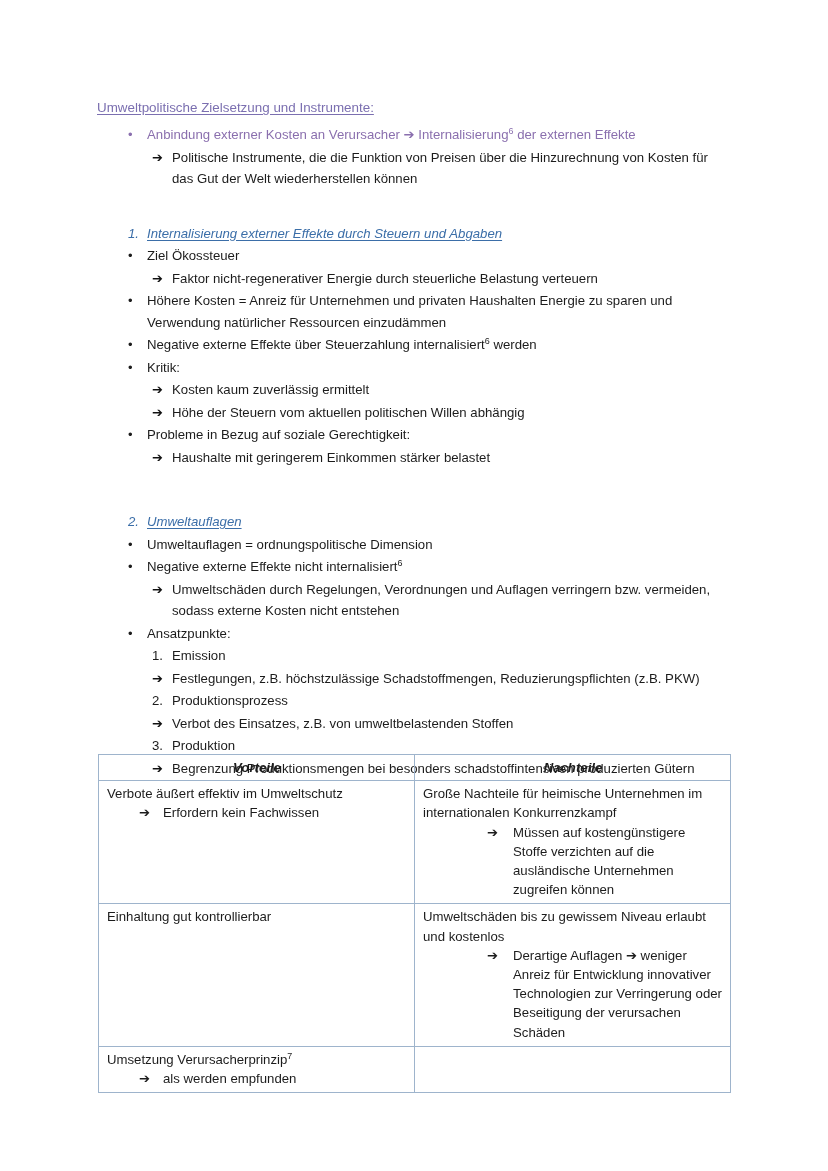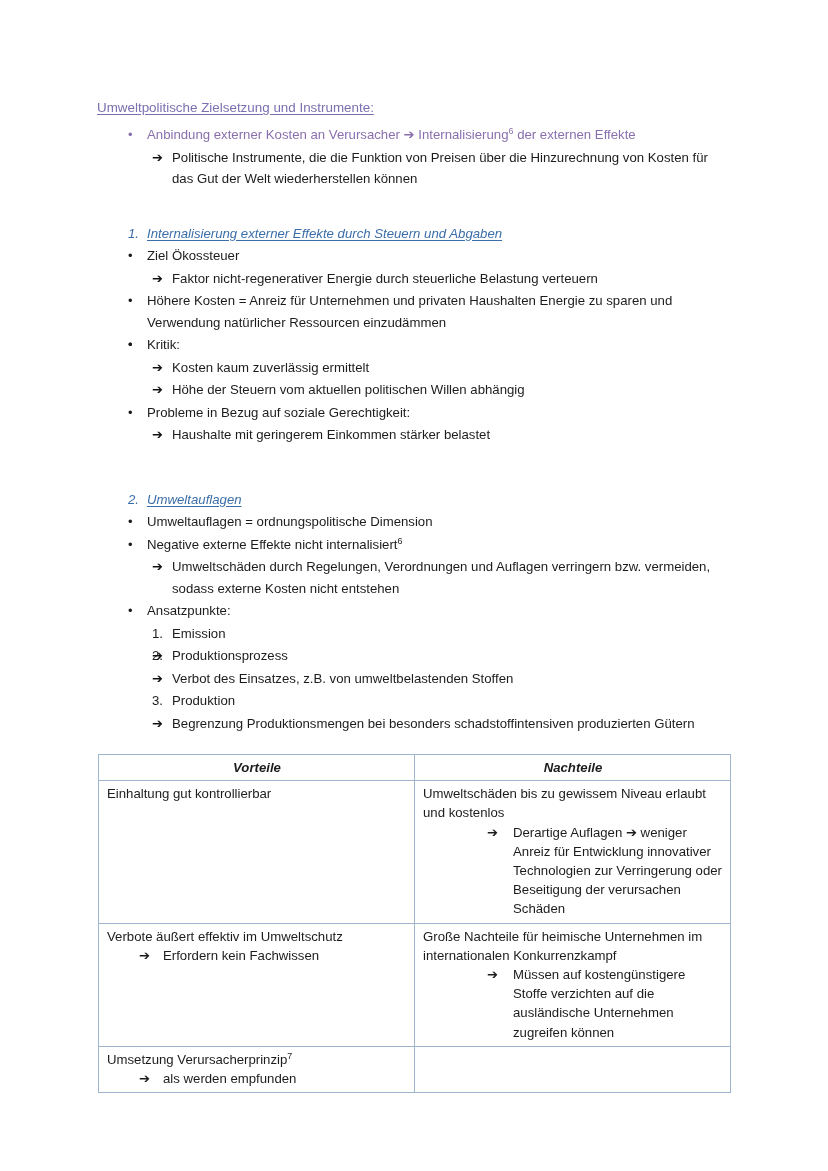--- a/index.html
+++ b/index.html
@@ -223,20 +223,21 @@
       <span>Faktor nicht-regenerativer Energie durch steuerliche Belastung verteuern</span>
     </div>
 
     <div class="bullet-row txt">
       <span class="marker dot">•</span>
       <span>Höhere Kosten = Anreiz für Unternehmen und privaten Haushalten Energie zu sparen und Verwendung natürlicher Ressourcen einzudämmen</span>
     </div>
 
     <div class="bullet-row txt">
       <span class="marker dot">•</span>
+      <span><span>Negative externe Effekte über Steuerzahlung internalisiert</span><sup>6</sup><span> werden</span></span>
     </div>
 
     <div class="bullet-row txt">
       <span class="marker dot">•</span>
       <span>Kritik:</span>
     </div>
 
     <div class="arrow-row txt">
       <span class="marker">➔</span>
       <span>Kosten kaum zuverlässig ermittelt</span>
@@ -285,20 +286,21 @@
       <span>Ansatzpunkte:</span>
     </div>
 
     <div class="num-row txt">
       <span class="marker">1.</span>
       <span>Emission</span>
     </div>
 
     <div class="arrow-row txt">
       <span class="marker">➔</span>
+      <span>Festlegungen, z.B. höchstzulässige Schadstoffmengen, Reduzierungspflichten (z.B. PKW)</span>
     </div>
 
     <div class="num-row txt">
       <span class="marker">2.</span>
       <span>Produktionsprozess</span>
     </div>
 
     <div class="arrow-row txt">
       <span class="marker">➔</span>
       <span>Verbot des Einsatzes, z.B. von umweltbelastenden Stoffen</span>
@@ -322,44 +324,44 @@
         <col class="c2">
       </colgroup>
     <thead>
       <tr>
         <th>Vorteile</th>
         <th>Nachteile</th>
       </tr>
     </thead>
     <tbody>
       <tr>
-        <td class="h-row2">
-          <div class="cell-plain">Einhaltung gut kontrollierbar</div>
-        </td>
-        <td class="h-row2">
-          <div class="cell-plain">Umweltschäden bis zu gewissem Niveau erlaubt und kostenlos</div>
-          <div class="cell-arrow deep">
-            <span class="marker">➔</span>
-            <span>Derartige Auflagen ➔ weniger Anreiz für Entwicklung innovativer Technologien zur Verringerung oder Beseitigung der verursachen Schäden</span>
-          </div>
-        </td>
-      </tr>
-      <tr>
         <td class="h-row1">
           <div class="cell-plain">Verbote äußert effektiv im Umweltschutz</div>
           <div class="cell-arrow">
             <span class="marker">➔</span>
             <span>Erfordern kein Fachwissen</span>
           </div>
         </td>
         <td class="h-row1">
           <div class="cell-plain">Große Nachteile für heimische Unternehmen im internationalen Konkurrenzkampf</div>
           <div class="cell-arrow deep">
             <span class="marker">➔</span>
             <span>Müssen auf kostengünstigere Stoffe verzichten auf die ausländische Unternehmen zugreifen können</span>
+          </div>
+        </td>
+      </tr>
+      <tr>
+        <td class="h-row2">
+          <div class="cell-plain">Einhaltung gut kontrollierbar</div>
+        </td>
+        <td class="h-row2">
+          <div class="cell-plain">Umweltschäden bis zu gewissem Niveau erlaubt und kostenlos</div>
+          <div class="cell-arrow deep">
+            <span class="marker">➔</span>
+            <span>Derartige Auflagen ➔ weniger Anreiz für Entwicklung innovativer Technologien zur Verringerung oder Beseitigung der verursachen Schäden</span>
           </div>
         </td>
       </tr>
       <tr>
         <td class="h-row3">
           <div class="cell-plain"><span>Umsetzung Verursacherprinzip</span><sup>7</sup></div>
           <div class="cell-arrow">
             <span class="marker">➔</span>
             <span>als werden empfunden</span>
           </div>

